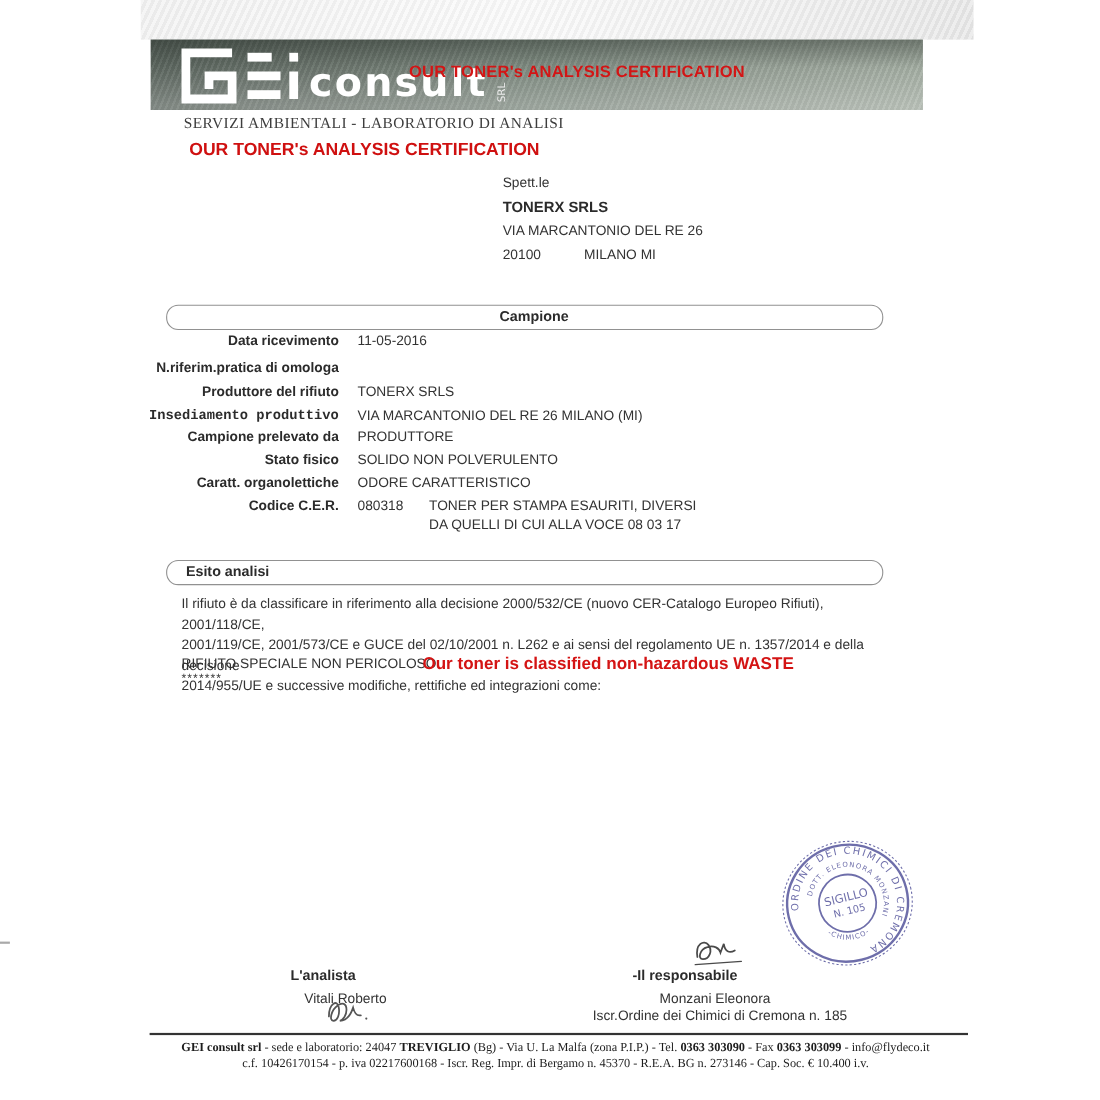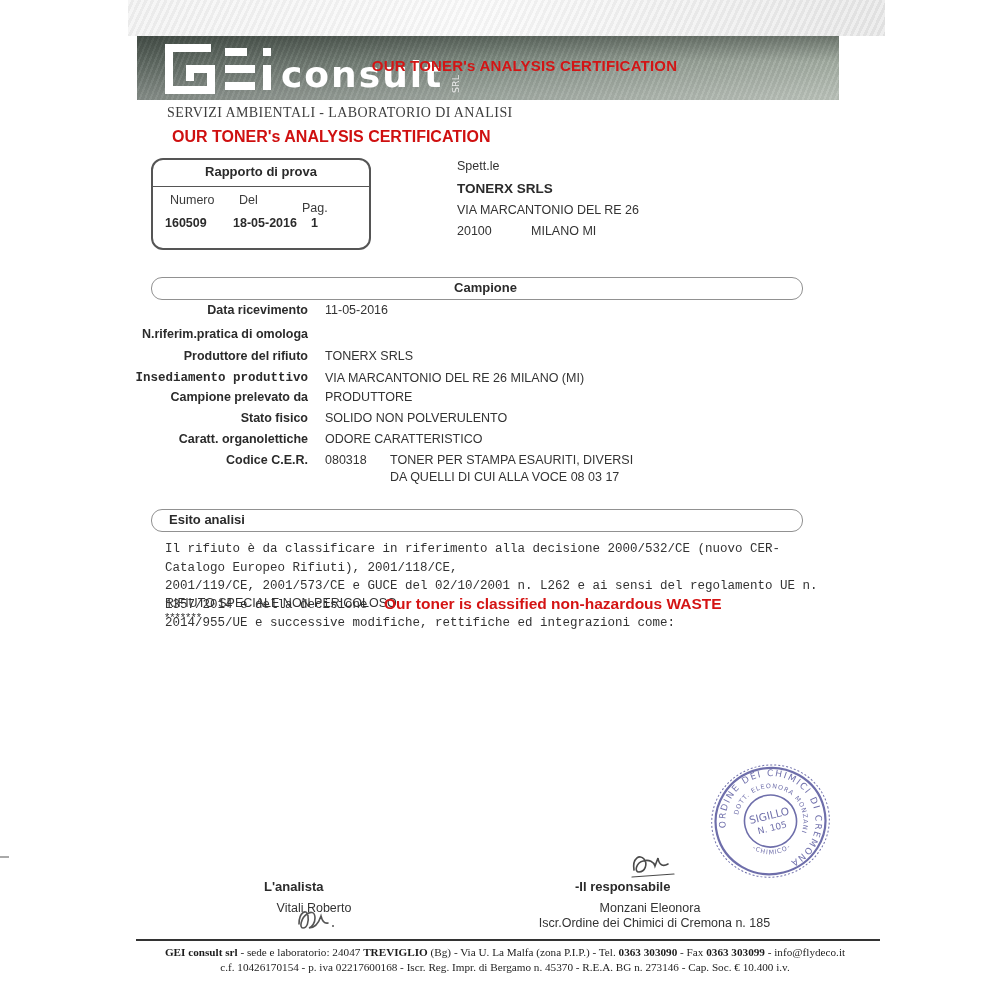--- a/index.html
+++ b/index.html
@@ -64,30 +64,20 @@
       </g>
       <text x="122" y="44" font-family="DejaVu Sans, sans-serif" font-size="36" font-weight="bold" fill="#ffffff" letter-spacing="2">consult</text>
       <text transform="translate(300,50) rotate(-90)" font-family="DejaVu Sans, sans-serif" font-size="9.5" fill="#eaeaea">SRL</text>
     </svg>
   </div>
   <div class="abs banner-title">OUR TONER's ANALYSIS CERTIFICATION</div>
 
   <div class="abs subtitle">SERVIZI AMBIENTALI - LABORATORIO DI ANALISI</div>
   <div class="abs red-title">OUR TONER's ANALYSIS CERTIFICATION</div>
 
-  <div class="abs report-box">
-    <div class="title">Rapporto di prova</div>
-    <div class="divider"></div>
-    <div class="abs rb-lbl" style="left:17px;top:33px;">Numero</div>
-    <div class="abs rb-lbl" style="left:86px;top:33px;">Del</div>
-    <div class="abs rb-lbl" style="left:149px;top:41px;">Pag.</div>
-    <div class="abs rb-val" style="left:12px;top:56px;">160509</div>
-    <div class="abs rb-val" style="left:80px;top:56px;">18-05-2016</div>
-    <div class="abs rb-val" style="left:158px;top:56px;">1</div>
-  </div>
 
   <div class="abs doc-txt" style="left:457px;top:159px;">Spett.le</div>
   <div class="abs doc-bold" style="left:457px;top:181px;font-size:13.5px;">TONERX SRLS</div>
   <div class="abs doc-txt" style="left:457px;top:203px;">VIA MARCANTONIO DEL RE 26</div>
   <div class="abs doc-txt" style="left:457px;top:224px;">20100</div>
   <div class="abs doc-txt" style="left:531px;top:224px;">MILANO MI</div>
 
   <div class="abs sec-bar" style="left:151px;top:277px;text-align:center;">
     <span>Campione</span>
   </div>
@@ -115,21 +105,21 @@
 
   <div class="abs f-label" style="left:60px;top:453px;">Codice C.E.R.</div>
   <div class="abs f-value" style="left:325px;top:453px;">080318</div>
   <div class="abs f-value" style="left:390px;top:453px;">TONER PER STAMPA ESAURITI, DIVERSI</div>
   <div class="abs f-value" style="left:390px;top:470px;">DA QUELLI DI CUI ALLA VOCE 08 03 17</div>
 
   <div class="abs sec-bar" style="left:151px;top:509px;">
     <span>Esito analisi</span>
   </div>
 
-  <div class="abs par" style="left:165px;top:540px;font-family:Liberation Mono, monospace;">
+  <div class="abs par" style="left:165px;top:540px;">
     <div>Il rifiuto è da classificare in riferimento alla decisione 2000/532/CE (nuovo CER-Catalogo Europeo Rifiuti), 2001/118/CE,</div>
     <div>2001/119/CE, 2001/573/CE e GUCE del 02/10/2001 n.  L262 e ai sensi del regolamento UE n. 1357/2014 e della decisione</div>
     <div>2014/955/UE  e successive modifiche, rettifiche ed integrazioni come:</div>
   </div>
 
   <div class="abs doc-txt" style="left:165px;top:596px;">RIFIUTO SPECIALE NON PERICOLOSO</div>
   <div class="abs doc-txt" style="left:165px;top:611px;font-size:11px;letter-spacing:1px;">*******</div>
 
   <div class="abs red-note" style="left:384px;top:591px;">
     <div>Our toner is  classified non-hazardous WASTE</div>

